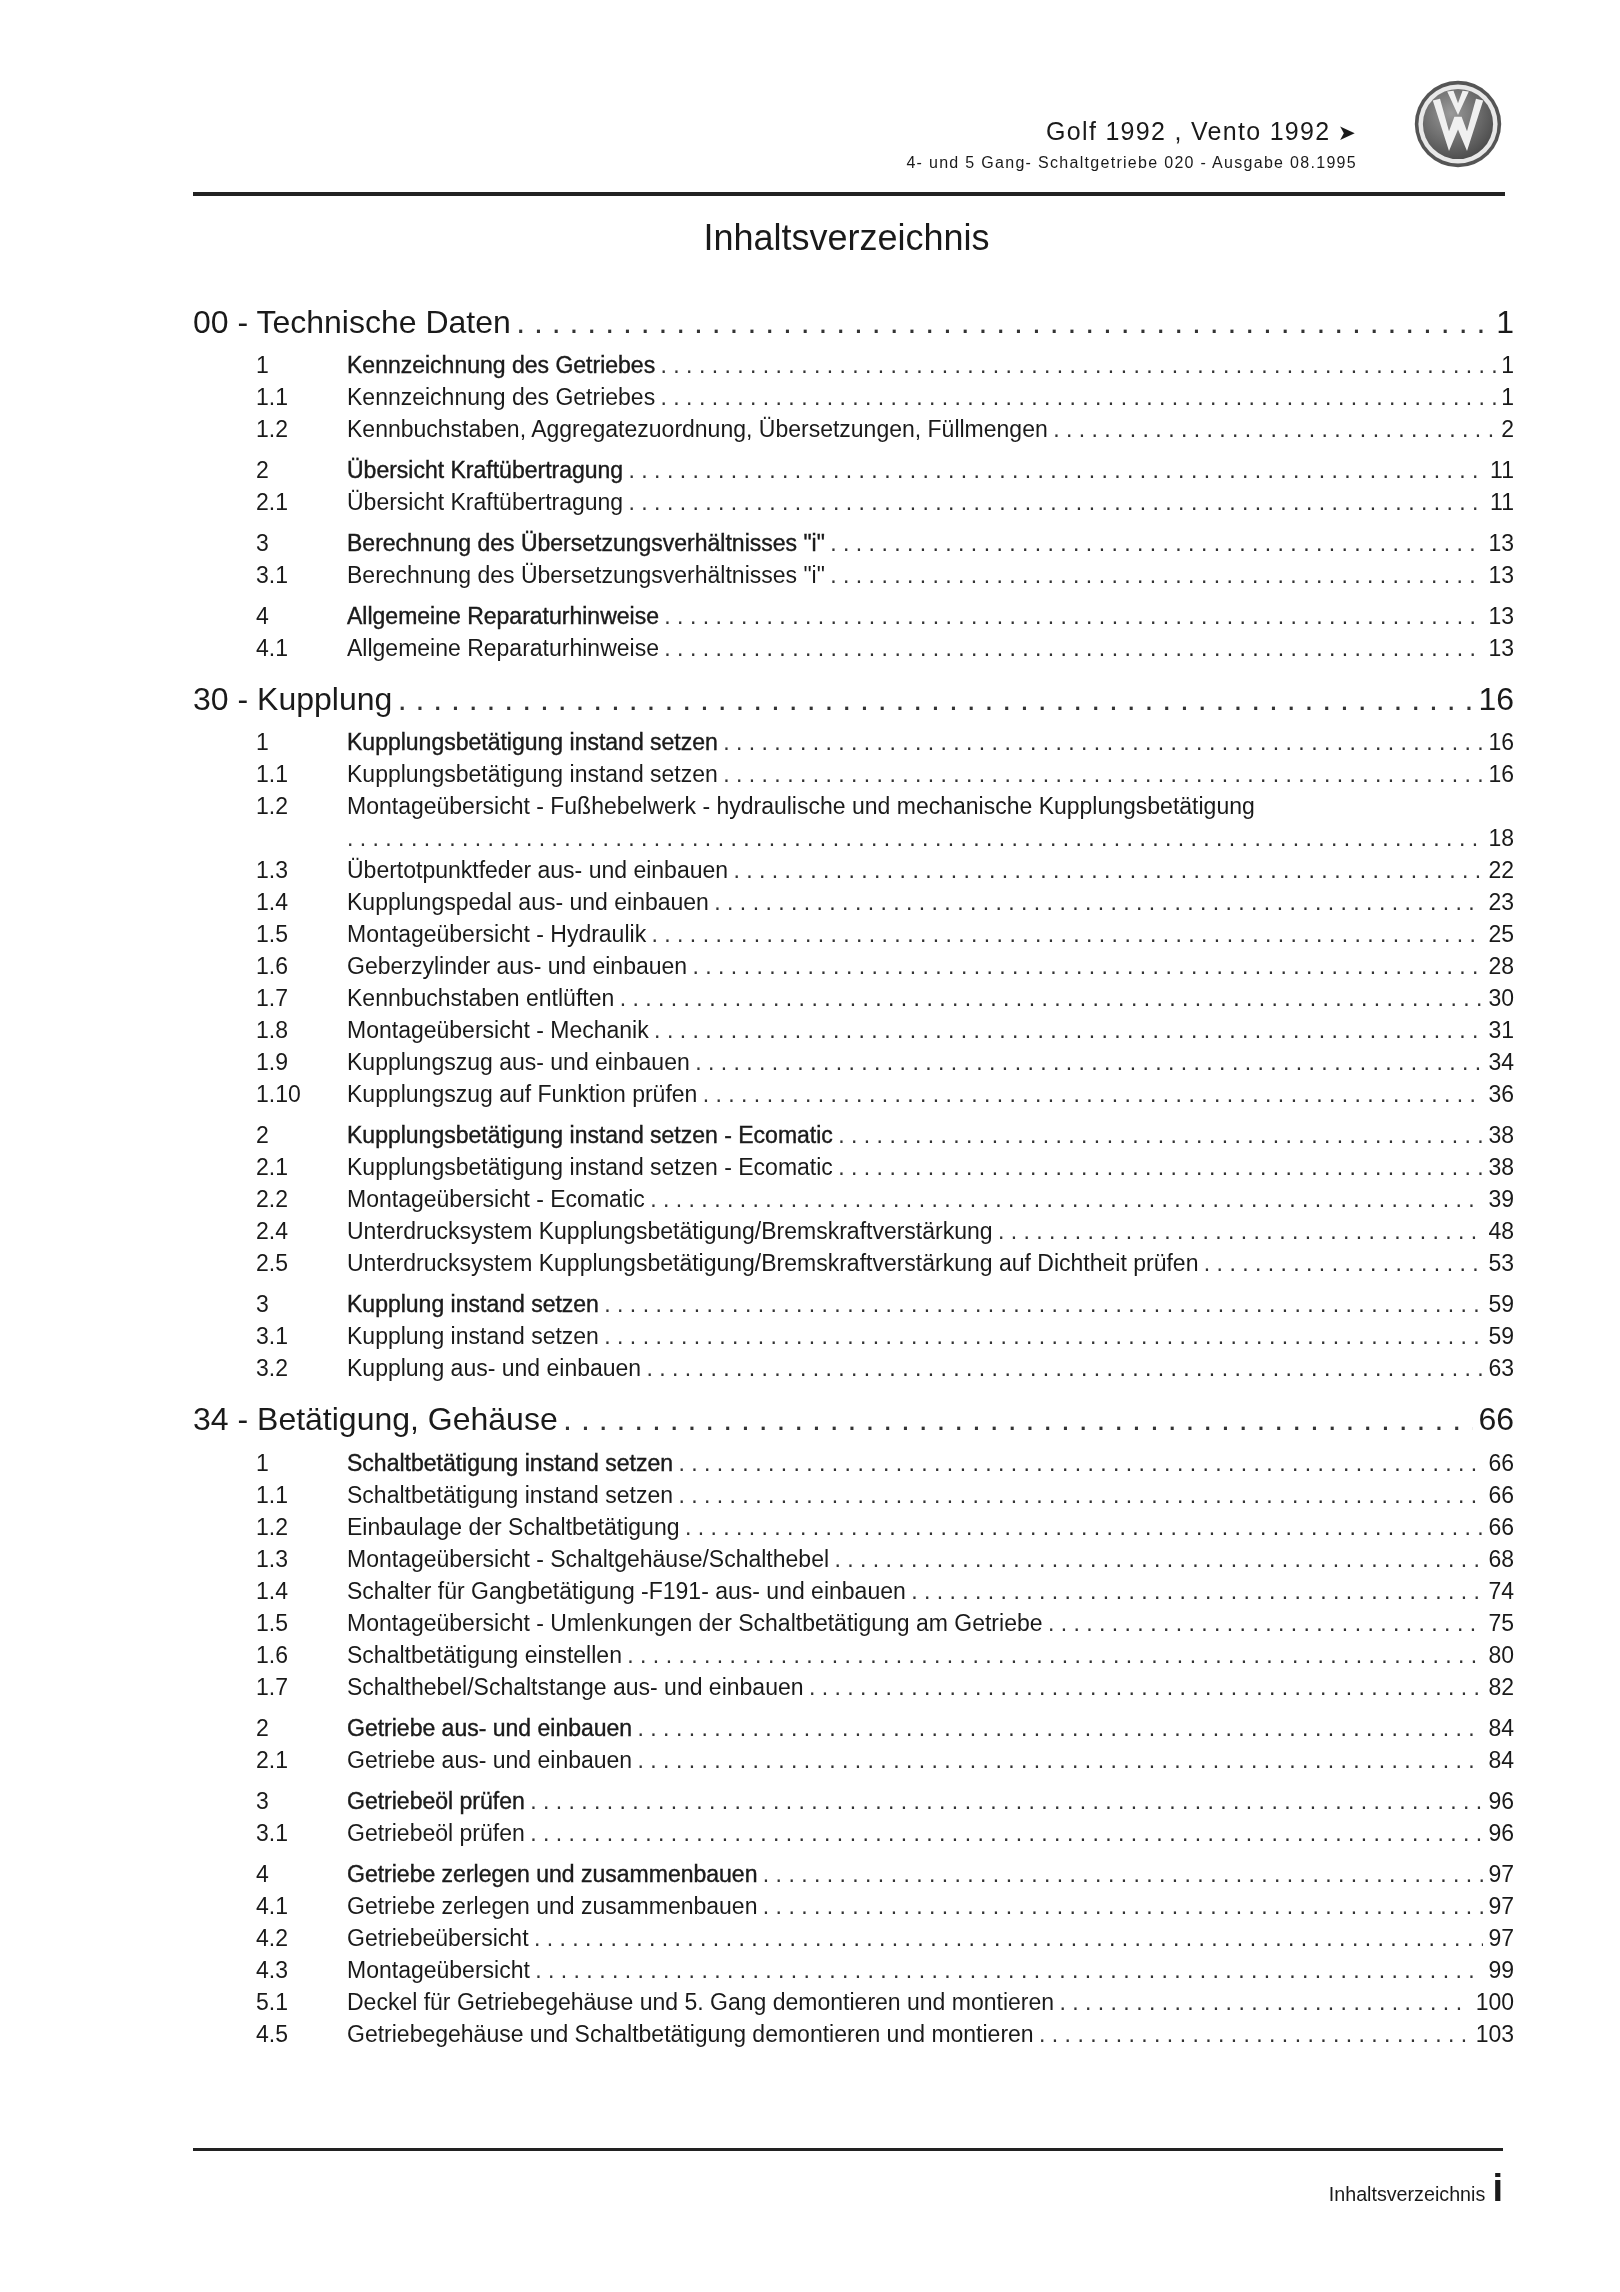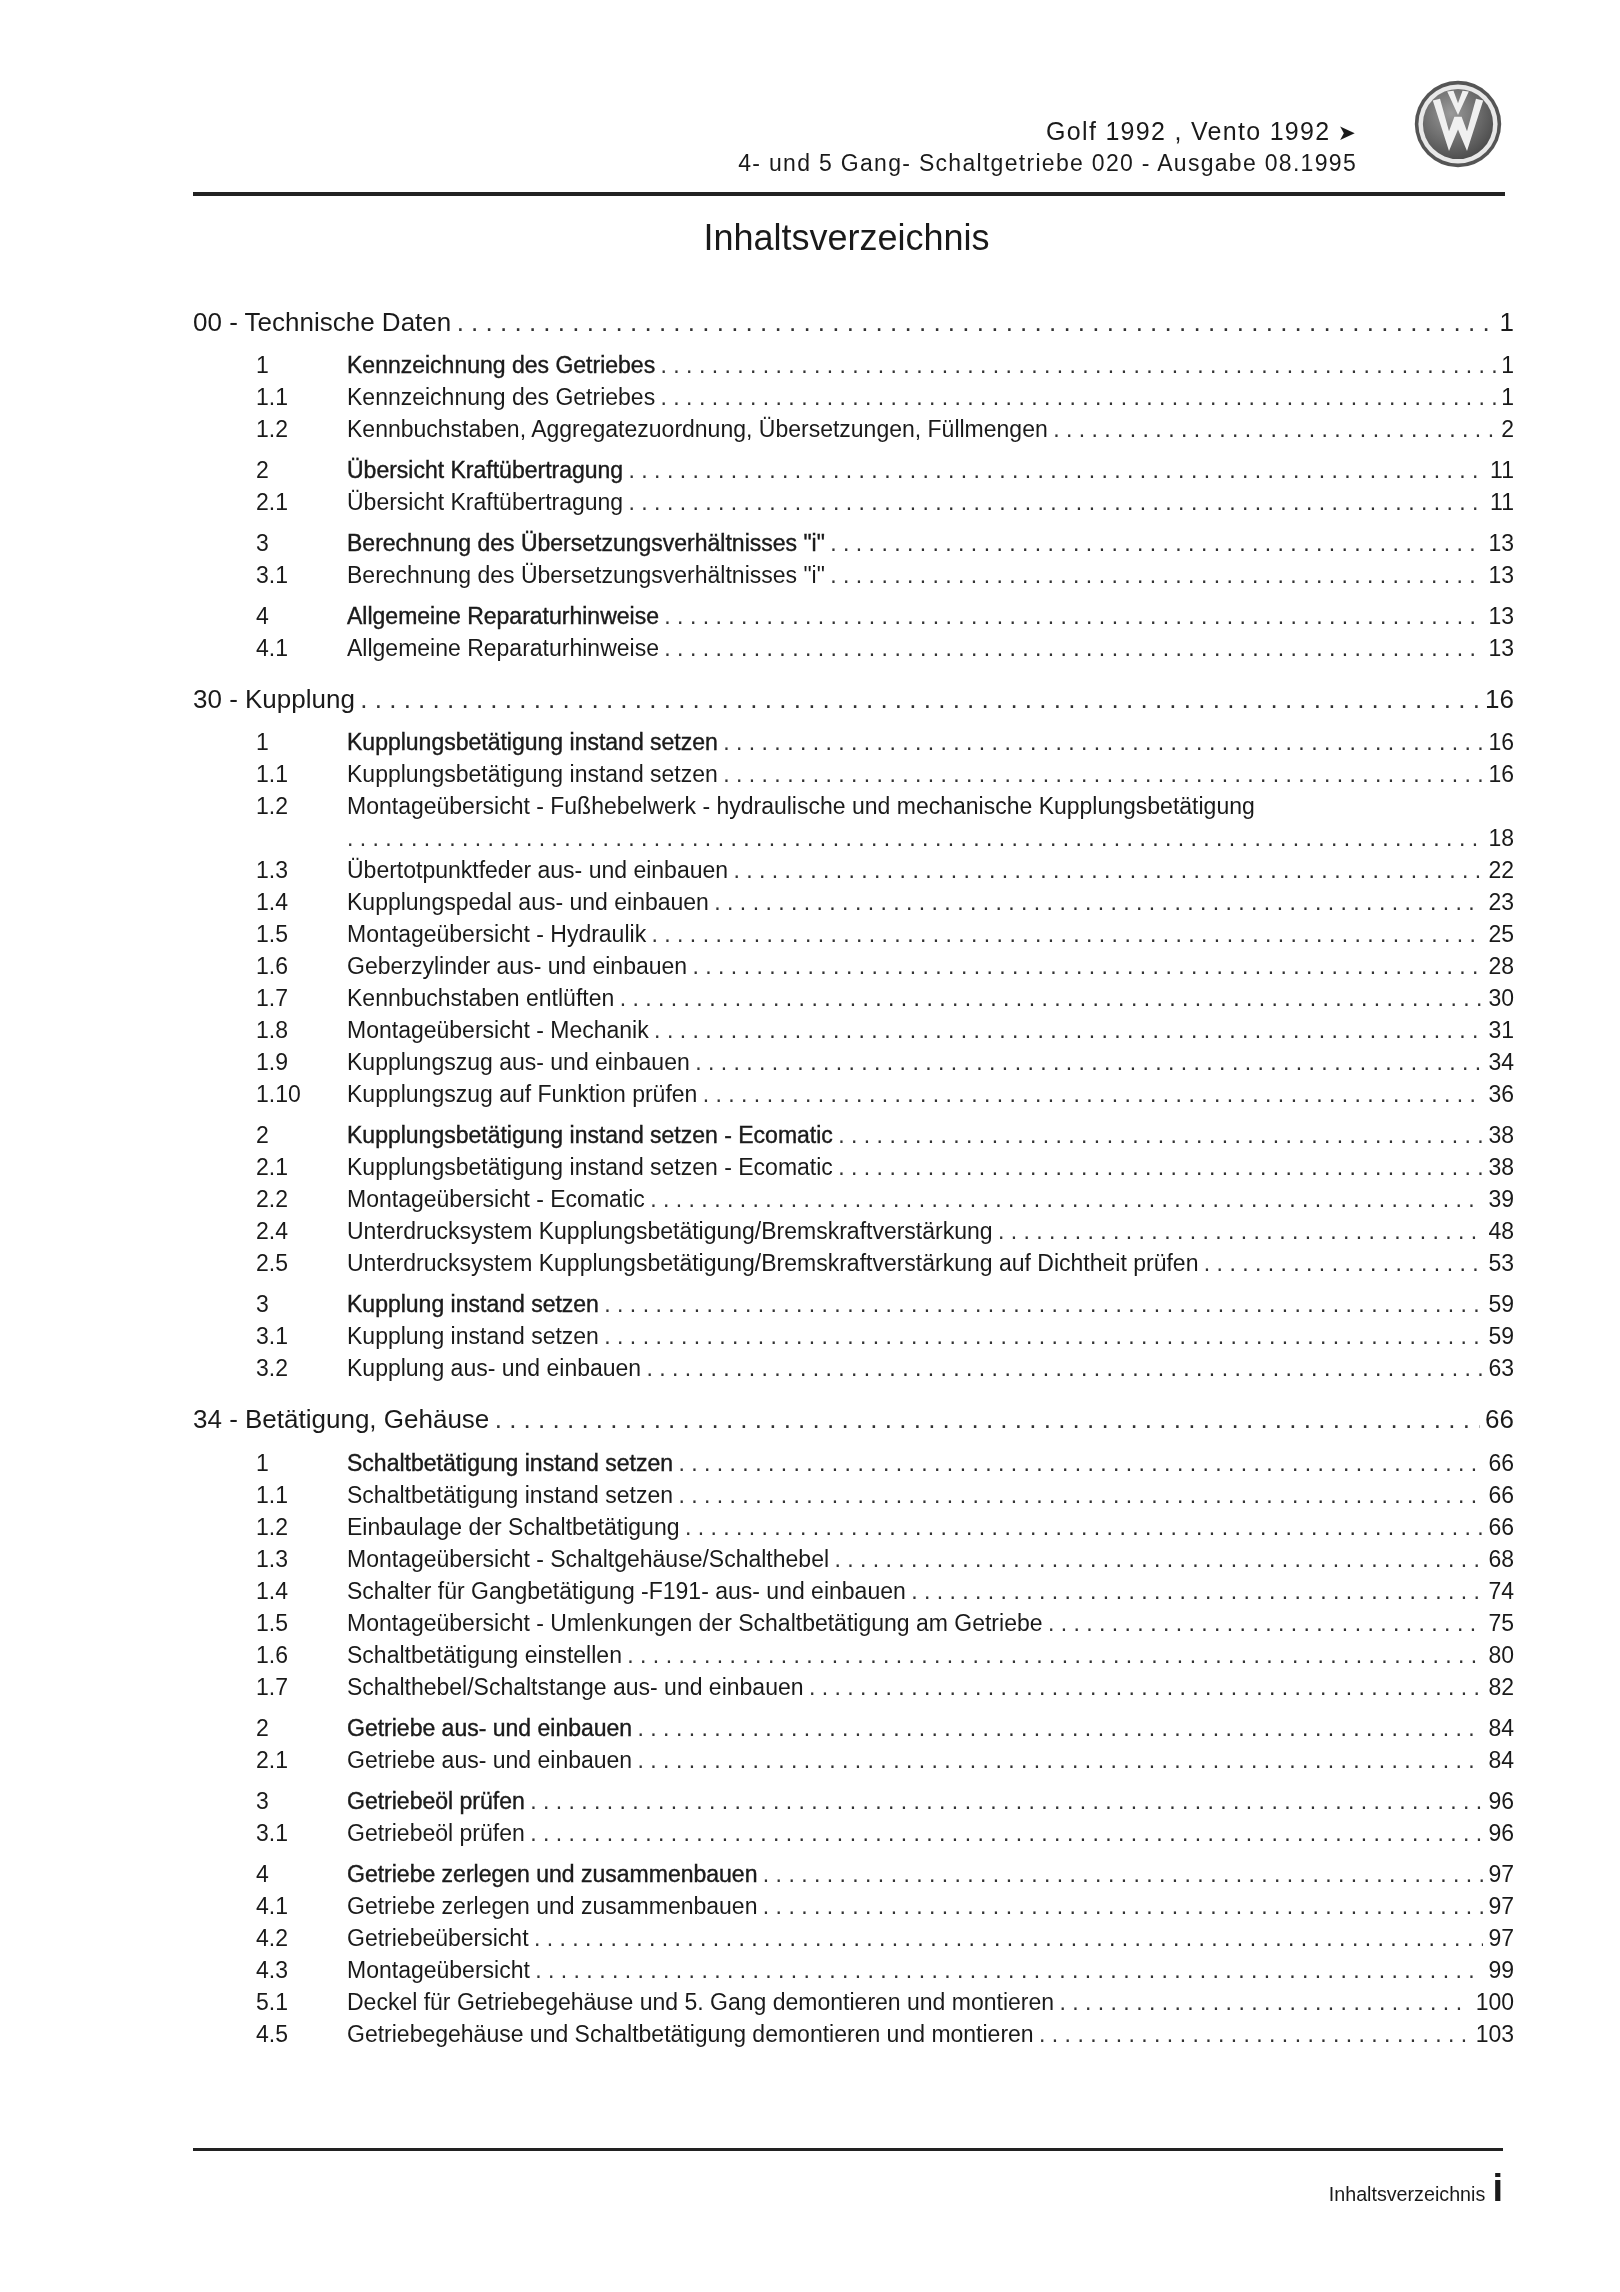--- a/index.html
+++ b/index.html
@@ -1,27 +1,27 @@
 <!DOCTYPE html>
 <html style="font-size:14.3px"><head>
 <meta charset="utf-8">
 <style>
   html, body { margin: 0; padding: 0; background: #ffffff; }
   body { width: 1620px; height: 2293px; position: relative; overflow: hidden;
          font-family: "Liberation Sans", sans-serif; color: #1a1a1a; }
   .header { position: absolute; left: 193px; top: 116px; width: 1164px; text-align: right; }
   .header-line1 { font-size: 25px; letter-spacing: 1.3px; line-height: 30px; }
-  .header-line2 { font-size: 23px; letter-spacing: 1.3px; line-height: 30px; }
+  .header-line2 { font-size: 16px; letter-spacing: 1.3px; line-height: 30px; }
   .arrow { display: inline-block; margin-left: 7.2px; font-size: 21.5px; }
   .header-rule { position: absolute; left: 193px; top: 192px; width: 1312px; height: 3.6px; background: #222; }
   .logo { position: absolute; left: 1413px; top: 79px; width: 90px; height: 90px; }
   .title { position: absolute; left: 0; width: 1693px; top: 215px; text-align: center;
            font-size: 36px; line-height: 45px; }
   .toc { position: absolute; left: 193px; top: 303px; width: 1321px; }
-  .chapter { display: flex; align-items: baseline; font-size: 26px; line-height: 39px;
+  .chapter { display: flex; align-items: baseline; font-size: 32px; line-height: 39px;
              margin-top: 16px; margin-bottom: 7.2px; }
   .chapter:first-child { margin-top: 0; }
   .row { display: flex; align-items: baseline; font-size: 23px; line-height: 32px; }
   .row.main { margin-top: 9px; }
   .row.main.first { margin-top: 0; }
   .num { width: 91px; padding-left: 63px; flex: none; }
   .label { flex: none; white-space: nowrap; }
   .row.main .label { font-weight: normal; -webkit-text-stroke: 0.4px #1a1a1a; }
   .dots { flex: 1 1 auto; overflow: hidden; white-space: nowrap; margin: 0 5.4px; letter-spacing: 3.6px; color: #333; }
   .dots::after { content: ". . . . . . . . . . . . . . . . . . . . . . . . . . . . . . . . . . . . . . . . . . . . . . . . . . . . . . . . . . . . . . . . . . . . . . . . . . . . . . . . . . . . . . . . . . . . . . . . . . . . . . . . . . . . . . . . . . . . . . . . . . . . . . . . . . . . . . . . . . . . . . . . . . . . . . . . ."; letter-spacing: 0; }

